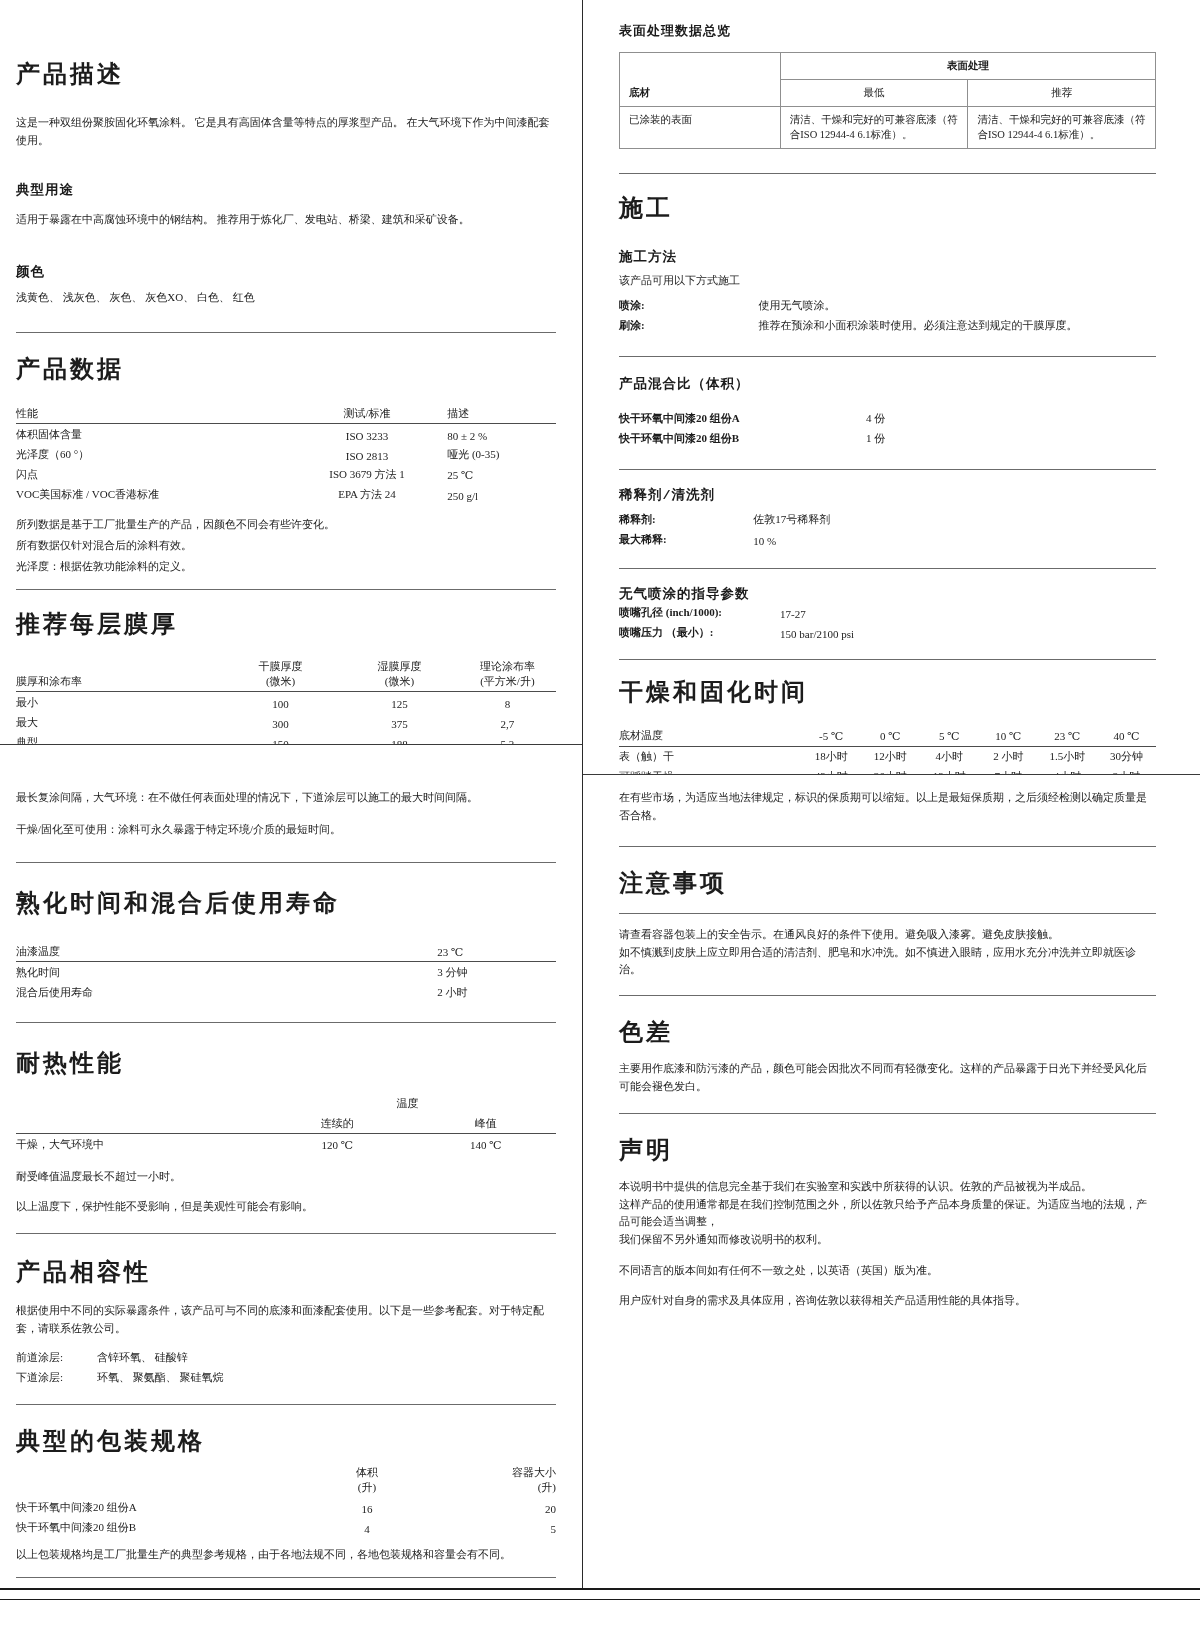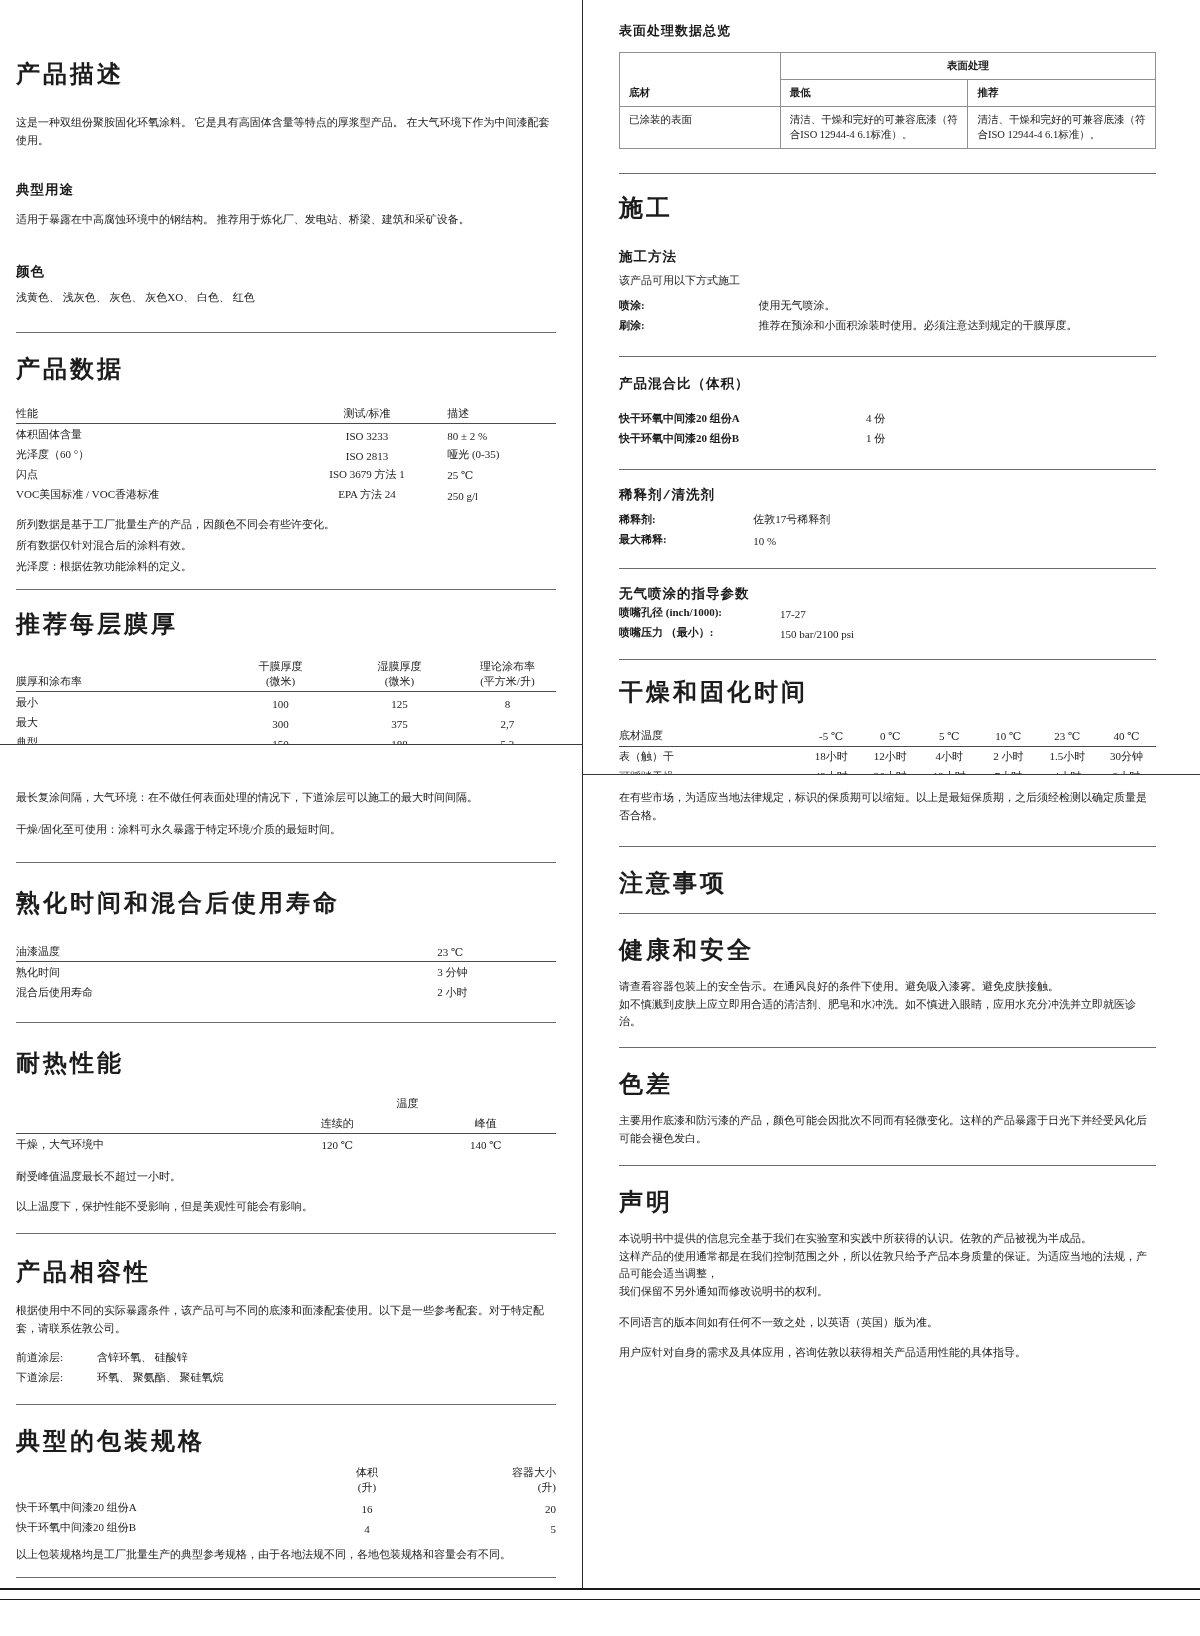--- a/index.html
+++ b/index.html
@@ -66,21 +66,21 @@
   .t-heat td:nth-child(1){ width:45%; }
   .t-heat td:nth-child(2){ width:29%; text-align:center; }
   .t-heat td:nth-child(3){ width:26%; text-align:center; }
   .t-heat .group td { text-align:center; }
   .t-heat .sub td { border-bottom:1px solid #4c4c4c; }
 
   .sp { font-size:10.5px; }
   .sp td { border:1px solid #8f8f8f; padding:5px 9px; vertical-align:top; line-height:1.5; }
   .sp .sp-sub { width:30%; vertical-align:bottom; font-weight:bold; }
   .sp .sp-group { text-align:center; font-weight:bold; }
-  .sp .sp-h { text-align:left; font-weight:bold;margin-left:25px; }
+  .sp .sp-h { text-align:center; font-weight:normal;margin-left:25px; }
   .sp .sp-cell { width:35%; }
 
   .notes > div + div { margin-top:3px; }
   .plist > div + div { margin-top:13px; }
   .notes-wide > div + div { margin-top:12px; }
 </style>
 </head>
 <body>
 
 <div class="sheet">
@@ -401,21 +401,20 @@
 
       <section class="page p-br">
         <p class="body mt14">在有些市场，为适应当地法律规定，标识的保质期可以缩短。以上是最短保质期，之后须经检测以确定质量是否合格。</p>
 
         <hr class="rule mt22">
 
         <h1 class="h1 mt20">注意事项</h1>
 
         <hr class="rule mt14">
 
-        <h1 class="h1 mt20">健康和安全</h1>
         <p class="body mt12">请查看容器包装上的安全告示。在通风良好的条件下使用。避免吸入漆雾。避免皮肤接触。
 如不慎溅到皮肤上应立即用合适的清洁剂、肥皂和水冲洗。如不慎进入眼睛，应用水充分冲洗并立即就医诊治。</p>
 
         <hr class="rule mt16">
 
         <h1 class="h1 mt20">色差</h1>
         <p class="body mt12">主要用作底漆和防污漆的产品，颜色可能会因批次不同而有轻微变化。这样的产品暴露于日光下并经受风化后可能会褪色发白。</p>
 
         <hr class="rule mt18">
 

